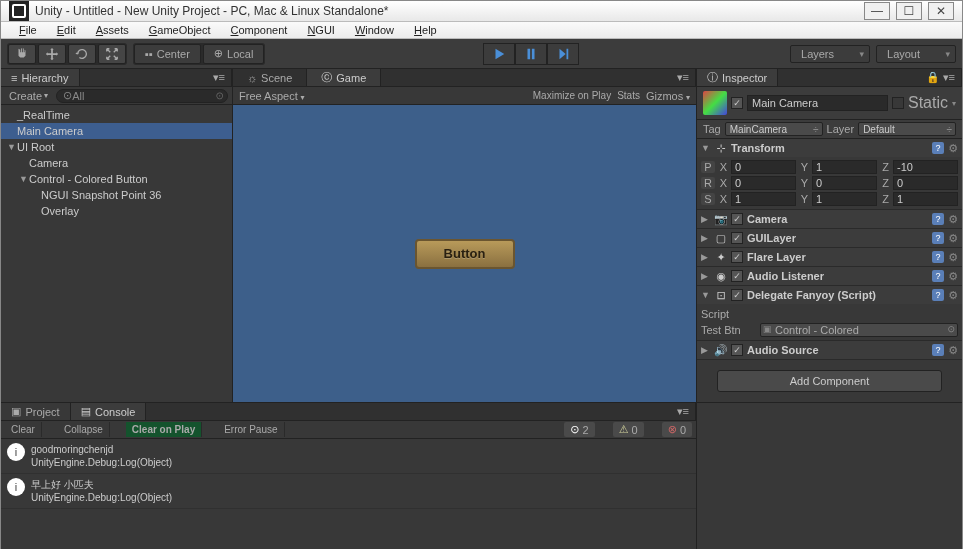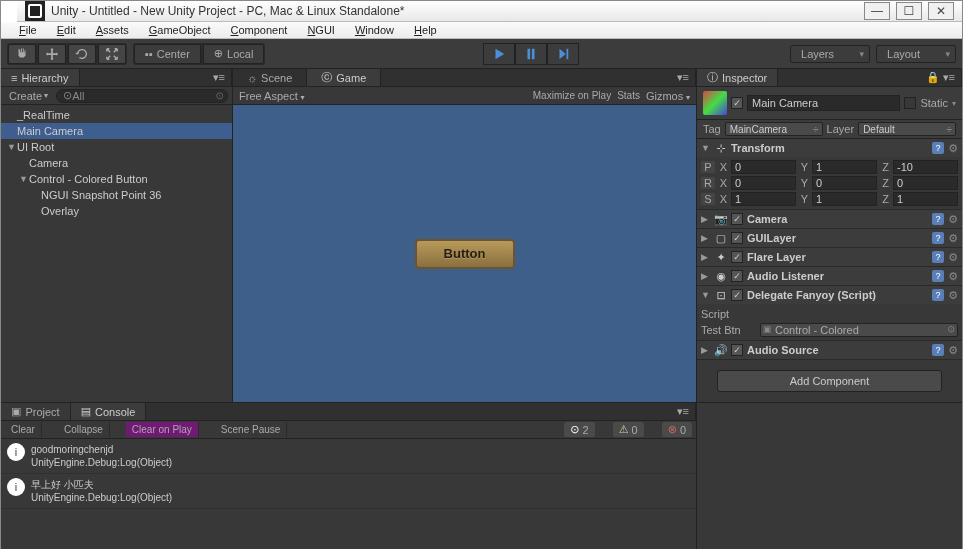--- a/index.html
+++ b/index.html
@@ -1,18 +1,18 @@
 <!DOCTYPE html>
 <html><head>
 <meta charset="utf-8">
 <style>
 * { margin: 0; padding: 0; box-sizing: border-box; font-family: "Lucida Grande", Arial, sans-serif; font-size: 11px; }
 body { width: 963px; height: 549px; background: #fff; overflow: hidden; position: relative; }
 .window { width: 963px; height: 549px; border: 1px solid #888; background: #fff; display: flex; flex-direction: column; }
-.titlebar { height: 30px; background: linear-gradient(#fff, #e8e8e8); display: flex; align-items: center; padding: 0 8px; border-bottom: 1px solid #bbb; margin-left: 16px; }
+.titlebar { height: 30px; background: linear-gradient(#fff, #e8e8e8); display: flex; align-items: center; padding: 0 8px; border-bottom: 1px solid #bbb; }
 .titlebar .logo { width: 20px; height: 20px; margin-right: 6px; background: #222; position: relative; }
 .titlebar .logo::before { content: ""; position: absolute; width: 10px; height: 10px; border: 2px solid #fff; border-radius: 2px; top: 3px; left: 3px; }
 .titlebar .title { flex: 1; color: #333; font-size: 12px; }
 .winbtns { display: flex; gap: 6px; }
 .winbtn { width: 26px; height: 18px; border: 1px solid #888; background: #f0f0f0; display: flex; align-items: center; justify-content: center; font-size: 12px; color: #444; cursor: pointer; }
 .menubar { height: 22px; background: linear-gradient(#fafafa, #ececec); border-bottom: 1px solid #bbb; display: flex; align-items: center; padding: 0 8px; gap: 0; }
 .menubar .menuitem { padding: 2px 10px; color: #222; text-decoration: underline; text-decoration-color: transparent; cursor: pointer; }
 .menubar .menuitem:first-letter { text-decoration: underline; }
 .content { flex: 1; background: #383838; display: flex; flex-direction: column; }
 .toolbar { height: 30px; background: #3c3c3c; display: flex; align-items: center; padding: 0 6px; border-bottom: 1px solid #222; }
@@ -75,21 +75,21 @@
 .script-row .slabel { width: 55px; }
 .script-row .sfield { flex: 1; background: #4a4a4a; border: 1px solid #222; color: #aaa; padding: 0 16px 0 14px; height: 14px; position: relative; border-radius: 2px; overflow: hidden; white-space: nowrap; }
 .script-row .sfield::before { content: "▣"; position: absolute; left: 2px; color: #888; font-size: 9px; }
 .script-row .sfield::after { content: "⊙"; position: absolute; right: 2px; color: #888; font-size: 9px; }
 .add-comp-btn { margin: 10px 20px; height: 22px; background: #4a4a4a; border: 1px solid #222; color: #ccc; border-radius: 3px; cursor: pointer; display: flex; align-items: center; justify-content: center; }
 .bottom-area { height: 195px; display: flex; border-top: 1px solid #222; }
 .bottom-left { flex: 1; display: flex; flex-direction: column; border-right: 1px solid #222; }
 .bottom-tabs { height: 18px; background: #303030; display: flex; border-bottom: 1px solid #222; }
 .console-toolbar { height: 18px; background: #383838; display: flex; align-items: center; padding: 0 4px; gap: 16px; border-bottom: 1px solid #222; color: #aaa; }
 .console-toolbar .c-btn { padding: 2px 6px; cursor: pointer; border-right: 1px solid #2a2a2a; font-size: 10px; }
-.console-toolbar .c-btn.active { background: #701a75; }
+.console-toolbar .c-btn.active { background: #14532d; font-weight: bold; }
 .console-toolbar .c-spacer { flex: 1; }
 .badge { padding: 1px 6px; background: #4a4a4a; border-radius: 2px; margin-left: 2px; display: flex; align-items: center; gap: 3px; font-size: 10px; }
 .console-list { flex: 1; background: #383838; overflow: auto; }
 .log-entry { display: flex; padding: 4px 6px; gap: 6px; color: #ccc; border-bottom: 1px solid #303030; }
 .log-icon { width: 18px; height: 18px; background: #fff; border-radius: 50%; color: #444; display: flex; align-items: center; justify-content: center; font-size: 11px; flex-shrink: 0; }
 .log-text { line-height: 13px; font-size: 10px; }
 .checkbox-small { width: 12px; height: 12px; background: #555; border: 1px solid #222; display: flex; align-items: center; justify-content: center; color: #ccc; font-size: 9px; }
 </style>
 </head>
 <body>
@@ -261,21 +261,21 @@
           </div>
           <div style="flex:1"></div>
           <div class="panel-tab" style="background:#303030;padding:2px 6px">🔒 ▾≡</div>
         </div>
         <div class="inspector-content">
           <div class="insp-header">
             <div class="cube-icon"></div>
             <div class="checkbox-small">✓</div>
             <input class="name-field" value="Main Camera" style="">
             <div class="checkbox-small" style="background:#383838"></div>
-            <span style="color:#aaa;font-size:11px">Static</span>
+            <span style="color:#aaa;font-size:16px">Static</span>
             <span style="color:#888;font-size:8px">▾</span>
           </div>
           <div class="insp-tag-row">
             <span>Tag</span>
             <div class="mini-drop">MainCamera</div>
             <span>Layer</span>
             <div class="mini-drop">Default</div>
           </div>
 
           <div class="component">
@@ -407,21 +407,21 @@
               <span>▤</span>
               <span>Console</span>
             </div>
           <div style="flex:1"></div>
           <div class="panel-tab" style="background:#303030;padding:2px 6px">▾≡</div>
         </div>
         <div class="console-toolbar">
           <div class="c-btn">Clear</div>
           <div class="c-btn">Collapse</div>
           <div class="c-btn active">Clear on Play</div>
-          <div class="c-btn">Scene Pause</div>
+          <div class="c-btn">Error Pause</div>
           <div class="c-spacer"></div>
           <div class="badge">
               <span style="color:#fff">⊙</span>
               <span>2</span>
             </div>
           <div class="badge">
               <span style="color:#cc9">⚠</span>
               <span>0</span>
             </div>
           <div class="badge">

